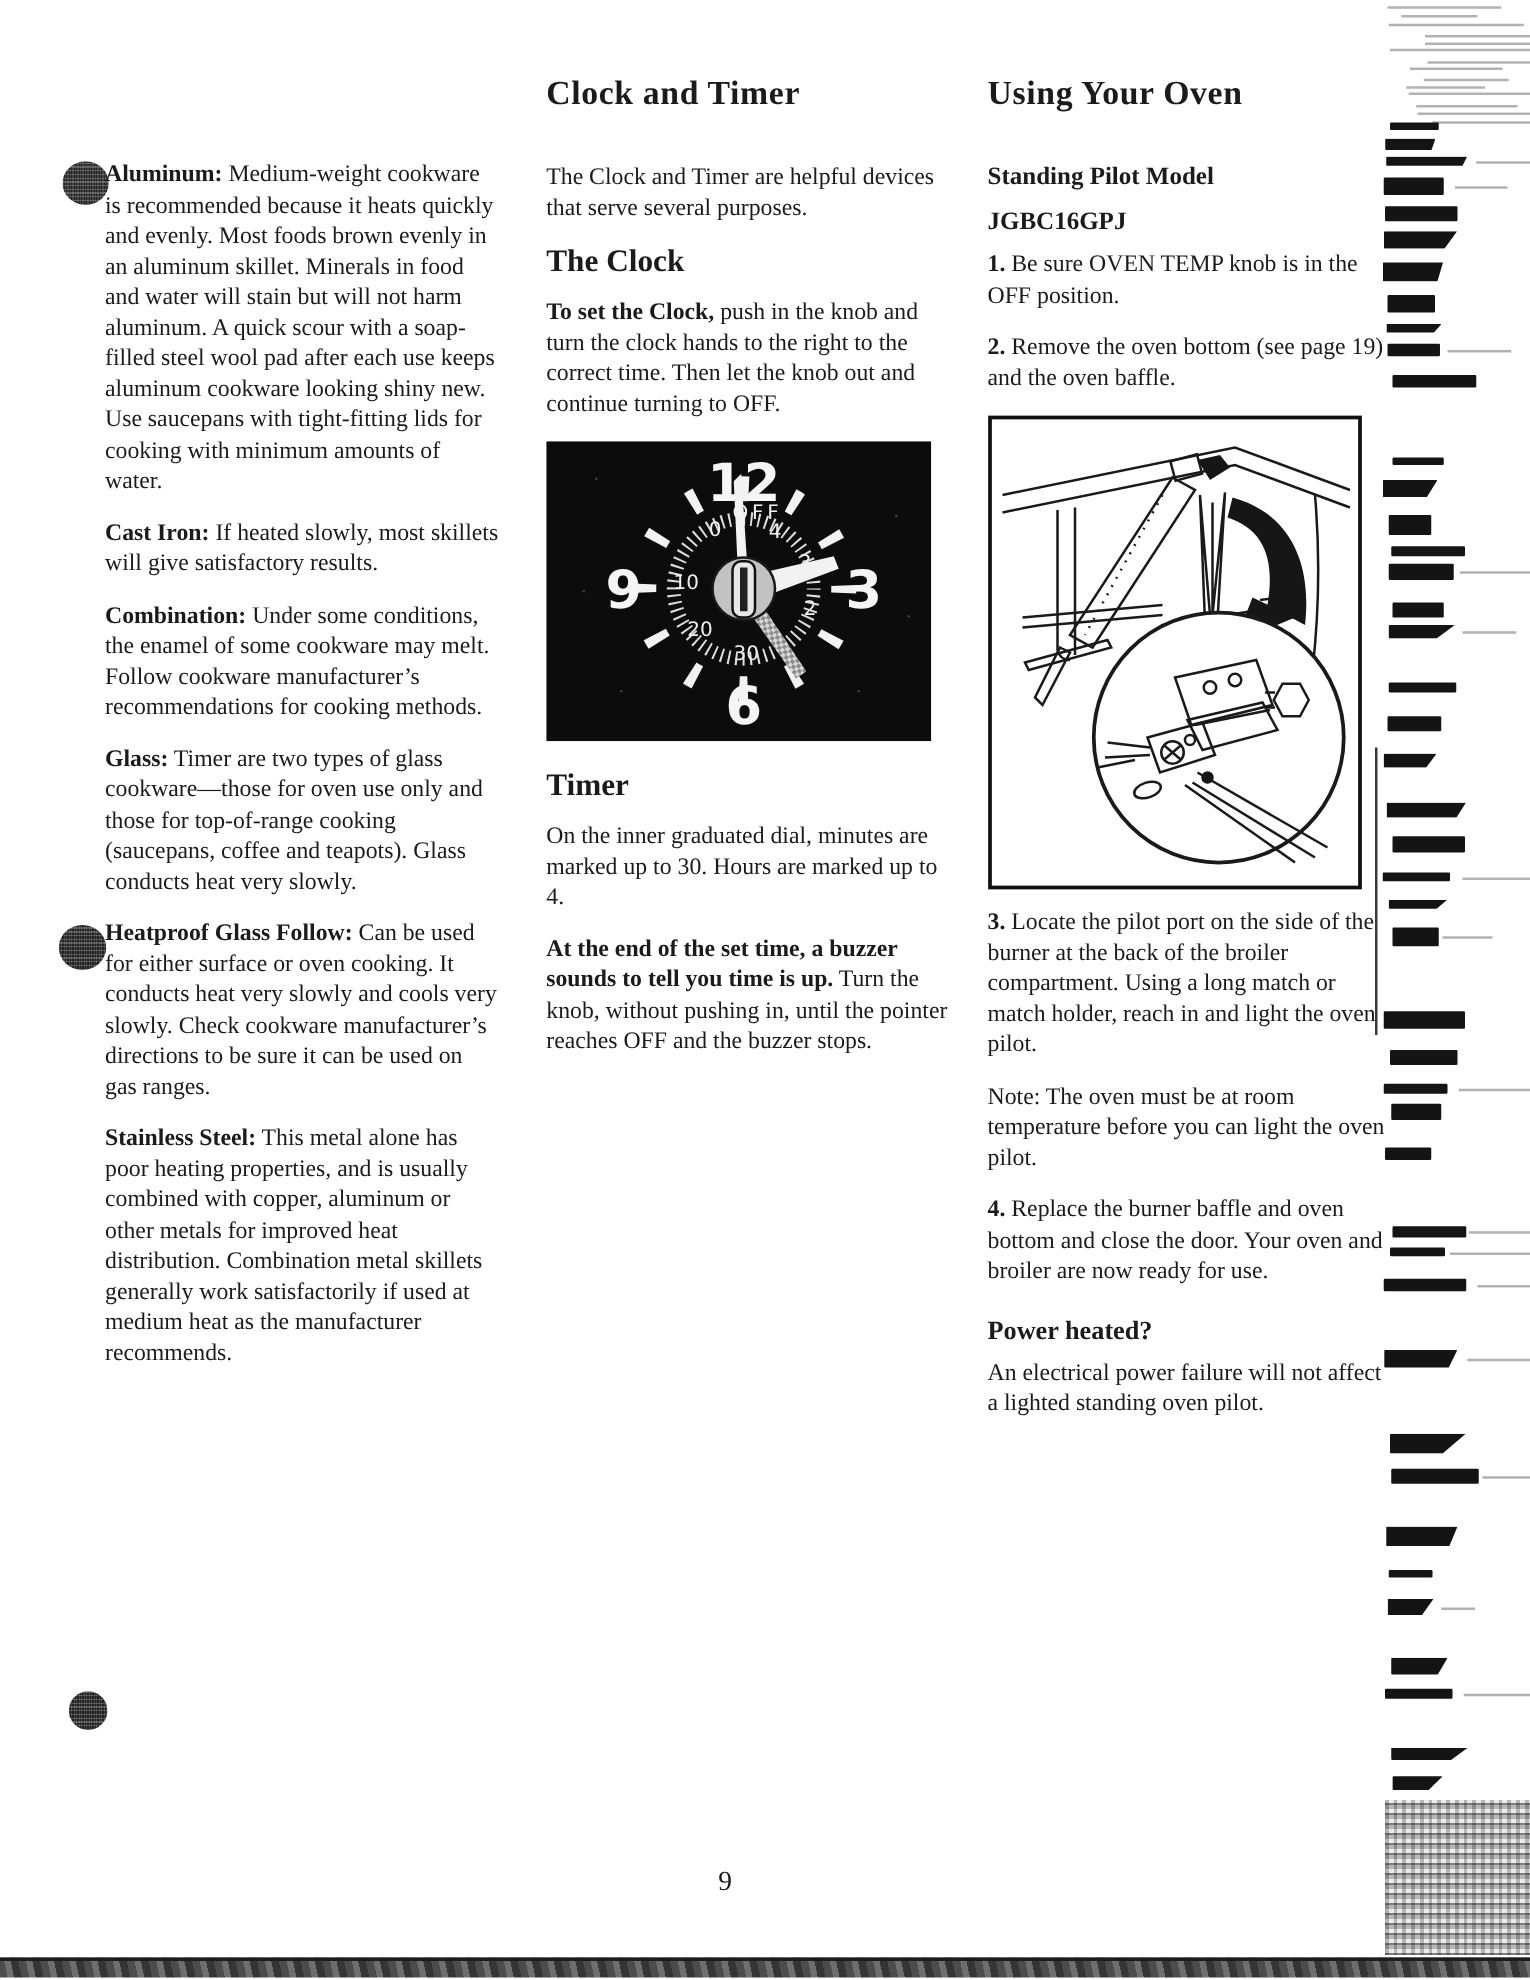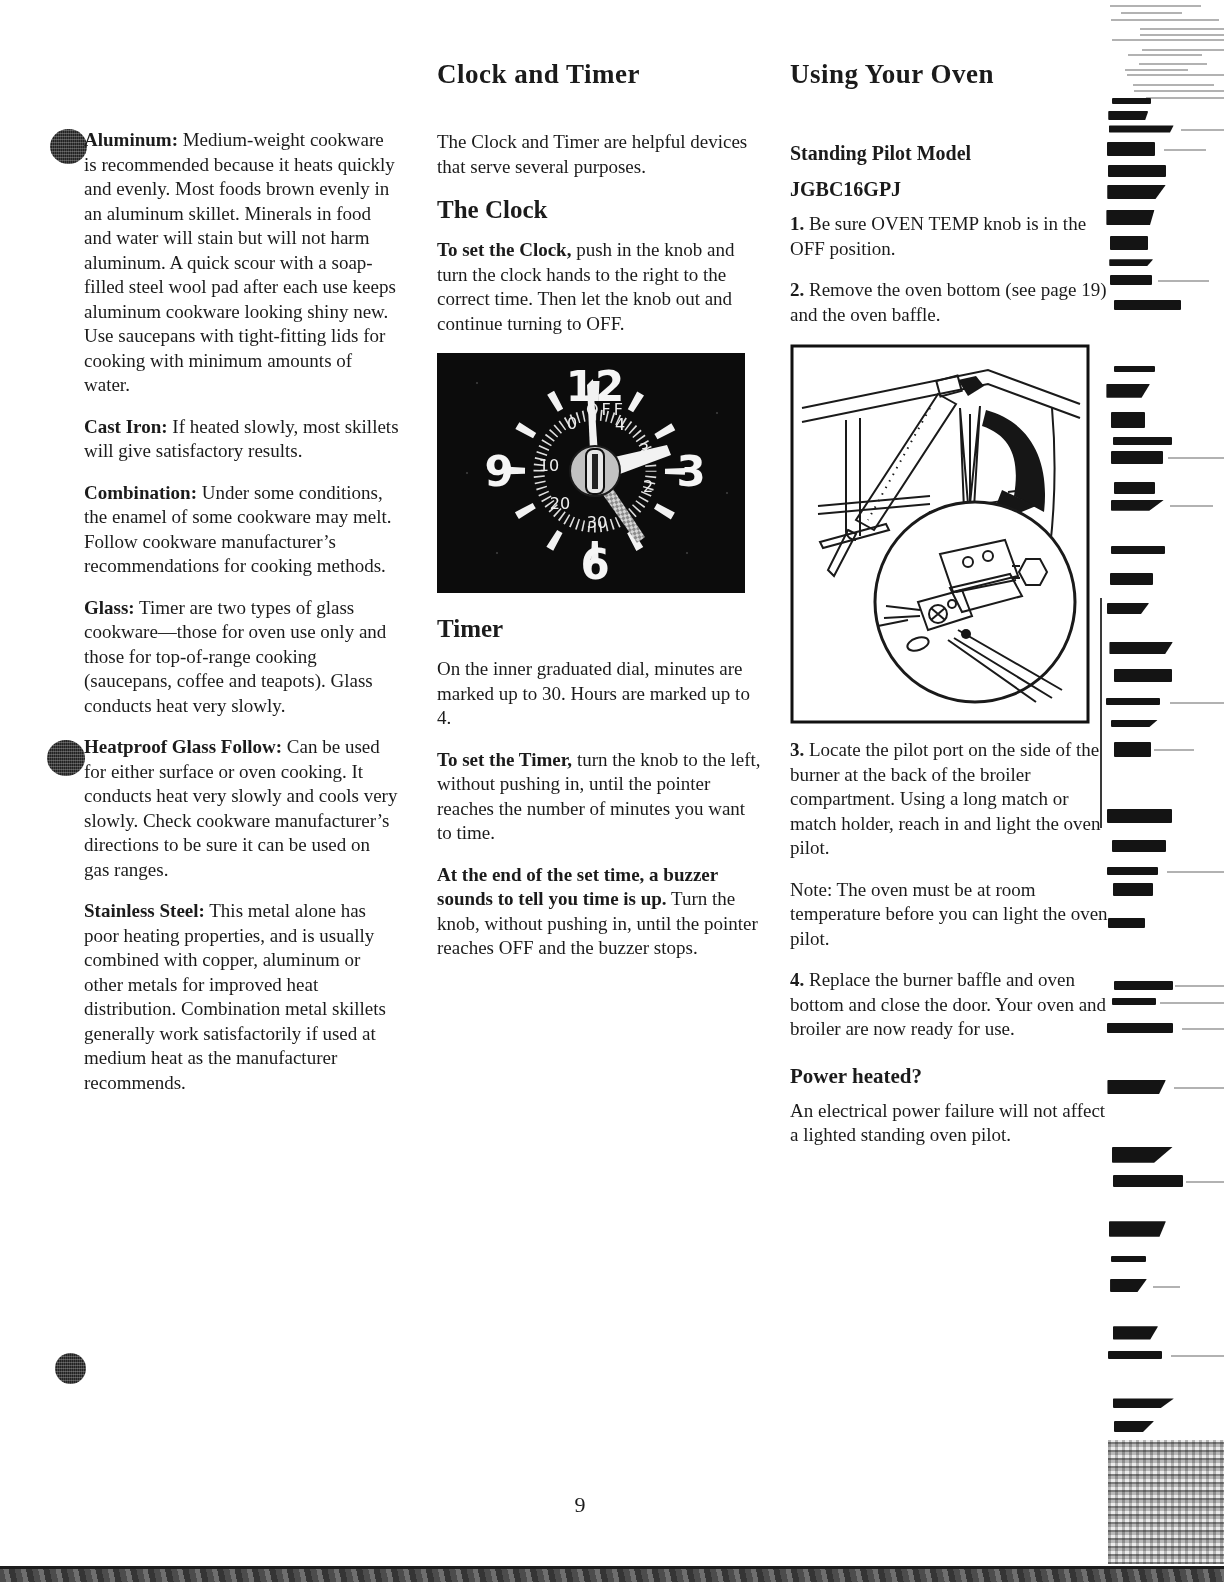--- a/index.html
+++ b/index.html
@@ -6,21 +6,21 @@
   .page{
     position:relative;width:1224px;height:1584px;background:#ffffff;overflow:hidden;
     font-family:"Liberation Serif","DejaVu Serif",serif;color:#1b1b1b;
   }
   .col{position:absolute;}
   #col-left{left:84px;top:128px;width:315px;}
   #col-mid{left:437px;top:60px;width:326px;}
   #col-right{left:790px;top:60px;width:318px;}
 
   h1{font-size:27px;line-height:1.05;font-weight:bold;margin:0 0 42px 0;letter-spacing:.5px;}
-  #col-right h1{margin-bottom:52px;}
+  #col-right h1{margin-bottom:40px;}
   .cookware-h{font-size:26px;font-weight:bold;margin:0 0 20px 0;}
   .subhead{font-size:25px;font-weight:bold;margin:0 0 14px 0;}
   .minihead{font-size:20px;font-weight:bold;margin:0 0 10px 0;line-height:1.3;}
   .powerhead{font-size:21px;font-weight:bold;margin:22px 0 10px 0;}
   p.body{font-size:19px;line-height:1.29;margin:0 0 17px 0;}
   p.body b{font-weight:bold;}
   .figure{display:block;margin:2px 0 22px 0;}
   .figure-right{display:block;margin:6px 0 14px 0;}
   .timerhead{margin-top:4px;}
 
@@ -119,21 +119,20 @@
       <polygon points="154,120 150,32 156,26 162,118" fill="#f2f2f2"></polygon>
       <g>
         <circle cx="158" cy="118" r="25" fill="#c2c2c2" stroke="#1a1a1a" stroke-width="2"></circle>
         <rect x="149" y="96" width="18" height="45" rx="7" fill="#e8e8e8" stroke="#111" stroke-width="2"></rect>
         <rect x="155" y="101" width="6" height="35" fill="#222"></rect>
       </g>
     </svg>
 
     <h2 class="subhead timerhead">Timer</h2>
     <p class="body">On the inner graduated dial, minutes are marked up to 30. Hours are marked up to 4.</p>
-    <p class="body"><b>To set the Timer,</b><span> turn the knob to the left, without pushing in, until the pointer reaches the number of minutes you want to time.</span></p>
     <p class="body"><b>At the end of the set time, a buzzer sounds to tell you time is up.</b><span> Turn the knob, without pushing in, until the pointer reaches OFF and the buzzer stops.</span></p>
   </section>
 
   <section class="col" id="col-right">
     <h1>Using Your Oven</h1>
     <div class="minihead">Standing Pilot Model</div>
     <div class="minihead">JGBC16GPJ</div>
     <p class="body"><b>1.</b><span> Be sure OVEN TEMP knob is in the OFF position.</span></p>
     <p class="body"><b>2.</b><span> Remove the oven bottom (see page 19) and the oven baffle.</span></p>
 

